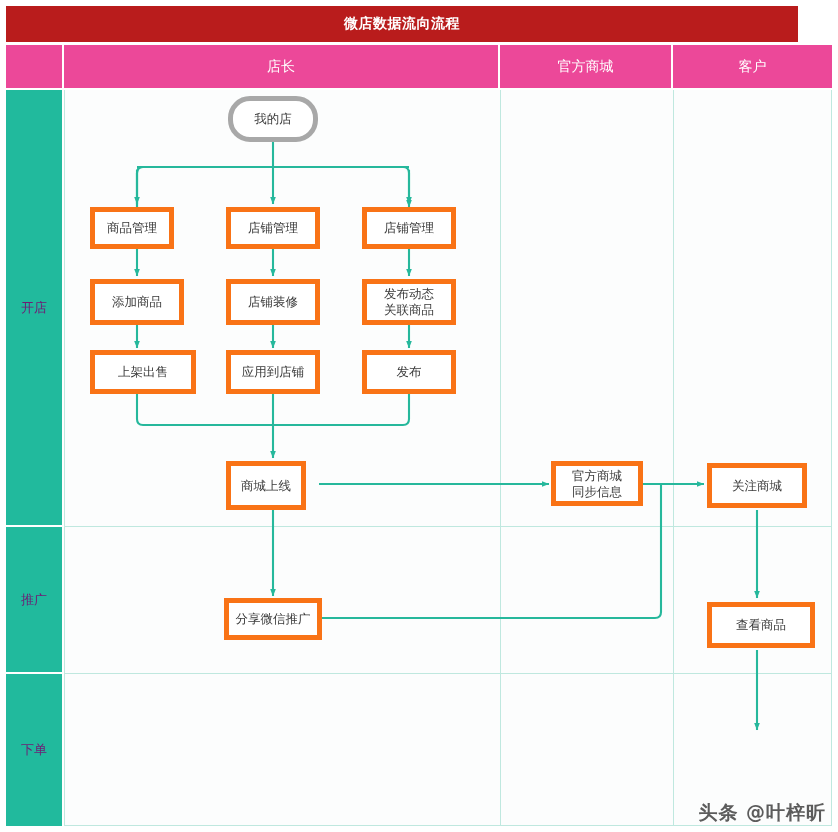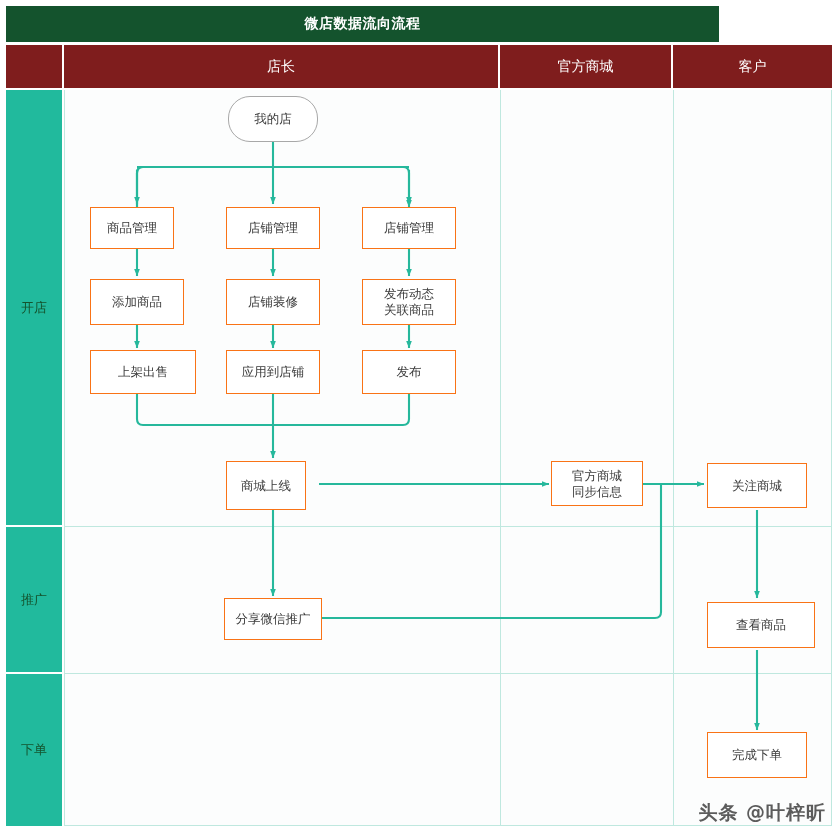--- a/index.html
+++ b/index.html
@@ -16,57 +16,57 @@
     height: 832px;
     background: #ffffff;
     overflow: hidden;
   }
 
   
   .title-bar {
     position: absolute;
     left: 6px;
     top: 6px;
-    width: 713px;
+    width: 792px;
     height: 36px;
-    background: #14532d;
+    background: #b91c1c;
     color: #ffffff;
     font-size: 14px;
     font-weight: bold;
     display: flex;
     align-items: center;
     justify-content: center;
     letter-spacing: 0.5px;
   }
 
   
   .col-header {
     position: absolute;
     top: 45px;
     height: 43px;
-    background: #7f1d1d;
+    background: #ec4899;
     color: #ffffff;
     font-size: 14px;
     display: flex;
     align-items: center;
     justify-content: center;
     box-sizing: border-box;
   }
   .col-header.corner { left: 6px; width: 56px; }
   .col-header.c1 { left: 64px; width: 434px; }
   .col-header.c2 { left: 500px; width: 171px; }
   .col-header.c3 { left: 673px; width: 159px; }
 
   
   .row-label {
     position: absolute;
     left: 6px;
     width: 56px;
     background: #21BA9D;
-    color: #14532d;
+    color: #701a75;
     font-size: 13px;
     display: flex;
     align-items: center;
     justify-content: center;
     box-sizing: border-box;
   }
   .row-label.r1 { top: 90px;  height: 435px; }
   .row-label.r2 { top: 527px; height: 145px; }
   .row-label.r3 { top: 674px; height: 152px; }
 
@@ -101,21 +101,21 @@
     background: #BFE8DF;
   }
   .h-sep.d1 { top: 436px; }
   .h-sep.d2 { top: 583px; }
   .h-sep.d3 { top: 735px; }
 
   
   .node {
     position: absolute;
     box-sizing: border-box;
-    border: 1px solid #f97316;
+    border: 5px solid #f97316;
     background: #FFFFFF;
     color: #3A3A3A;
     font-size: 12.5px;
     display: flex;
     align-items: center;
     justify-content: center;
     text-align: center;
     line-height: 1.25;
     z-index: 3;
   }
@@ -267,19 +267,16 @@
   </div>
 
   <div class="node" style="left:224px; top:598px; width:98px; height:42px;">
     <span class="nl">分享微信推广</span>
   </div>
 
   <div class="node" style="left:707px; top:602px; width:108px; height:46px;">
     <span class="nl">查看商品</span>
   </div>
 
-  <div class="node" style="left:707px; top:732px; width:100px; height:46px;">
-    <span class="nl">完成下单</span>
-  </div>
 
   <div class="watermark">头条 @叶梓昕</div>
 
 </div>
 
 </body></html>

